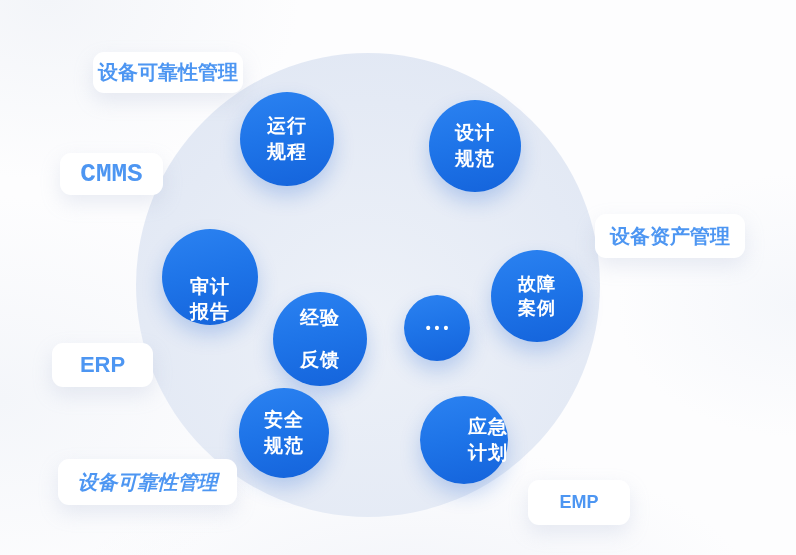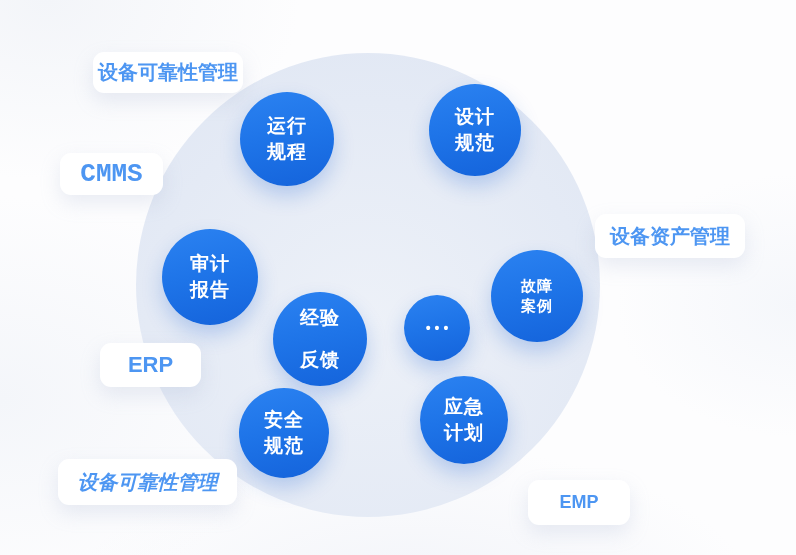--- a/index.html
+++ b/index.html
@@ -29,41 +29,41 @@
   }
   .node{
     position:absolute;border-radius:50%;
     display:flex;flex-direction:column;align-items:center;justify-content:center;
     color:var(--node-text);font-weight:bold;text-align:center;line-height:1.35;
     background:linear-gradient(168deg, var(--node-blue-top) 0%, var(--node-blue-mid) 48%, var(--node-blue-bottom) 100%);
     box-shadow:0 10px 20px rgba(33,101,210,0.25);
     letter-spacing:1px;
   }
   .n-run       {left:240px;top:92px; width:94px; height:94px; font-size:19px;}
-  .n-design    {left:429px;top:84px; width:92px; height:92px; font-size:19px;}
+  .n-design    {left:429px;top:100px; width:92px; height:92px; font-size:19px;}
   .n-manual    {left:313px;top:170px;width:120px;height:120px;font-size:20px;}
-  .n-audit     {left:162px;top:229px;width:96px; height:96px; font-size:19px;}
-  .n-fault     {left:491px;top:250px;width:92px; height:92px; font-size:15px;text-align:right;}
+  .n-audit     {left:162px;top:229px;width:96px; height:96px; font-size:19px;justify-content:flex-end;}
+  .n-fault     {left:491px;top:250px;width:92px; height:92px; font-size:18px;text-align:right;}
   .n-exp       {left:273px;top:292px;width:94px; height:94px; font-size:19px;gap:16px;}
   .n-more      {left:404px;top:295px;width:66px; height:66px;}
   .n-safety    {left:239px;top:388px;width:90px; height:90px; font-size:19px;}
-  .n-emergency {left:420px;top:376px;width:88px; height:88px; font-size:19px;}
+  .n-emergency {left:420px;top:396px;width:88px; height:88px; font-size:19px;align-items:flex-end;}
   .dots{font-size:14px;letter-spacing:4px;text-indent:4px;line-height:1;}
   .pill{
     position:absolute;background:#FFFFFF;border-radius:11px;
     display:flex;align-items:center;justify-content:center;
     color:var(--label-text);font-weight:bold;font-size:20px;
     box-shadow:0 8px 20px rgba(160,175,205,0.22);
     white-space:nowrap;
   }
   .p-archive    {left:93px; top:52px; width:150px;height:41px;}
   .p-safety     {left:543px;top:82px; width:157px;height:43px;}
   .p-cmms       {left:60px; top:153px;width:103px;height:42px;font-size:26px;font-family:Liberation Mono, monospace;}
   .p-asset      {left:587px;top:214px;width:150px;height:44px;margin-left:8px;}
-  .p-erp        {left:52px; top:343px;width:101px;height:44px;font-size:22px;margin-left:48px;}
+  .p-erp        {left:52px; top:343px;width:101px;height:44px;font-size:22px;}
   .p-reliability{left:58px; top:459px;width:179px;height:46px;font-style:italic;}
   .p-emp        {left:528px;top:480px;width:102px;height:45px;font-size:18px;}
 </style>
 </head>
 <body>
 
 <div class="stage">
 
   <div class="big-circle"></div>
 

